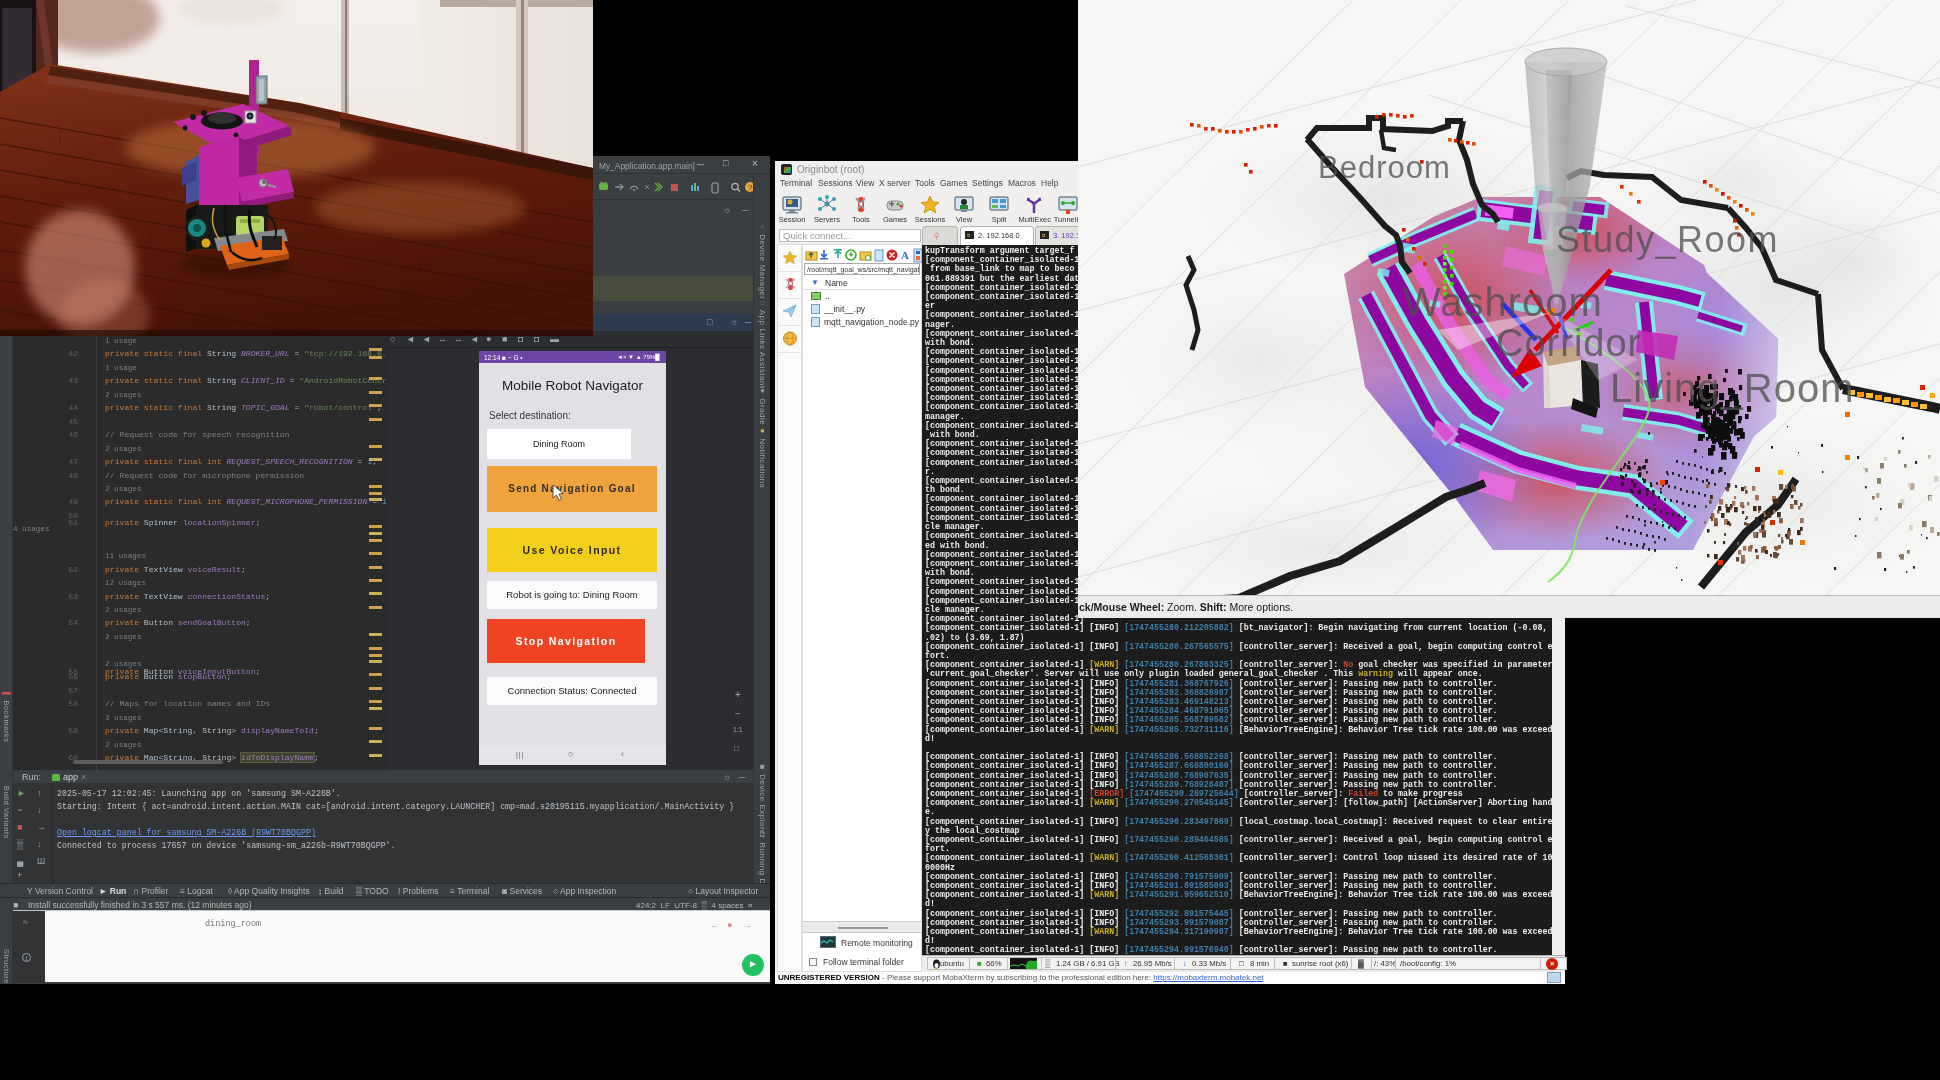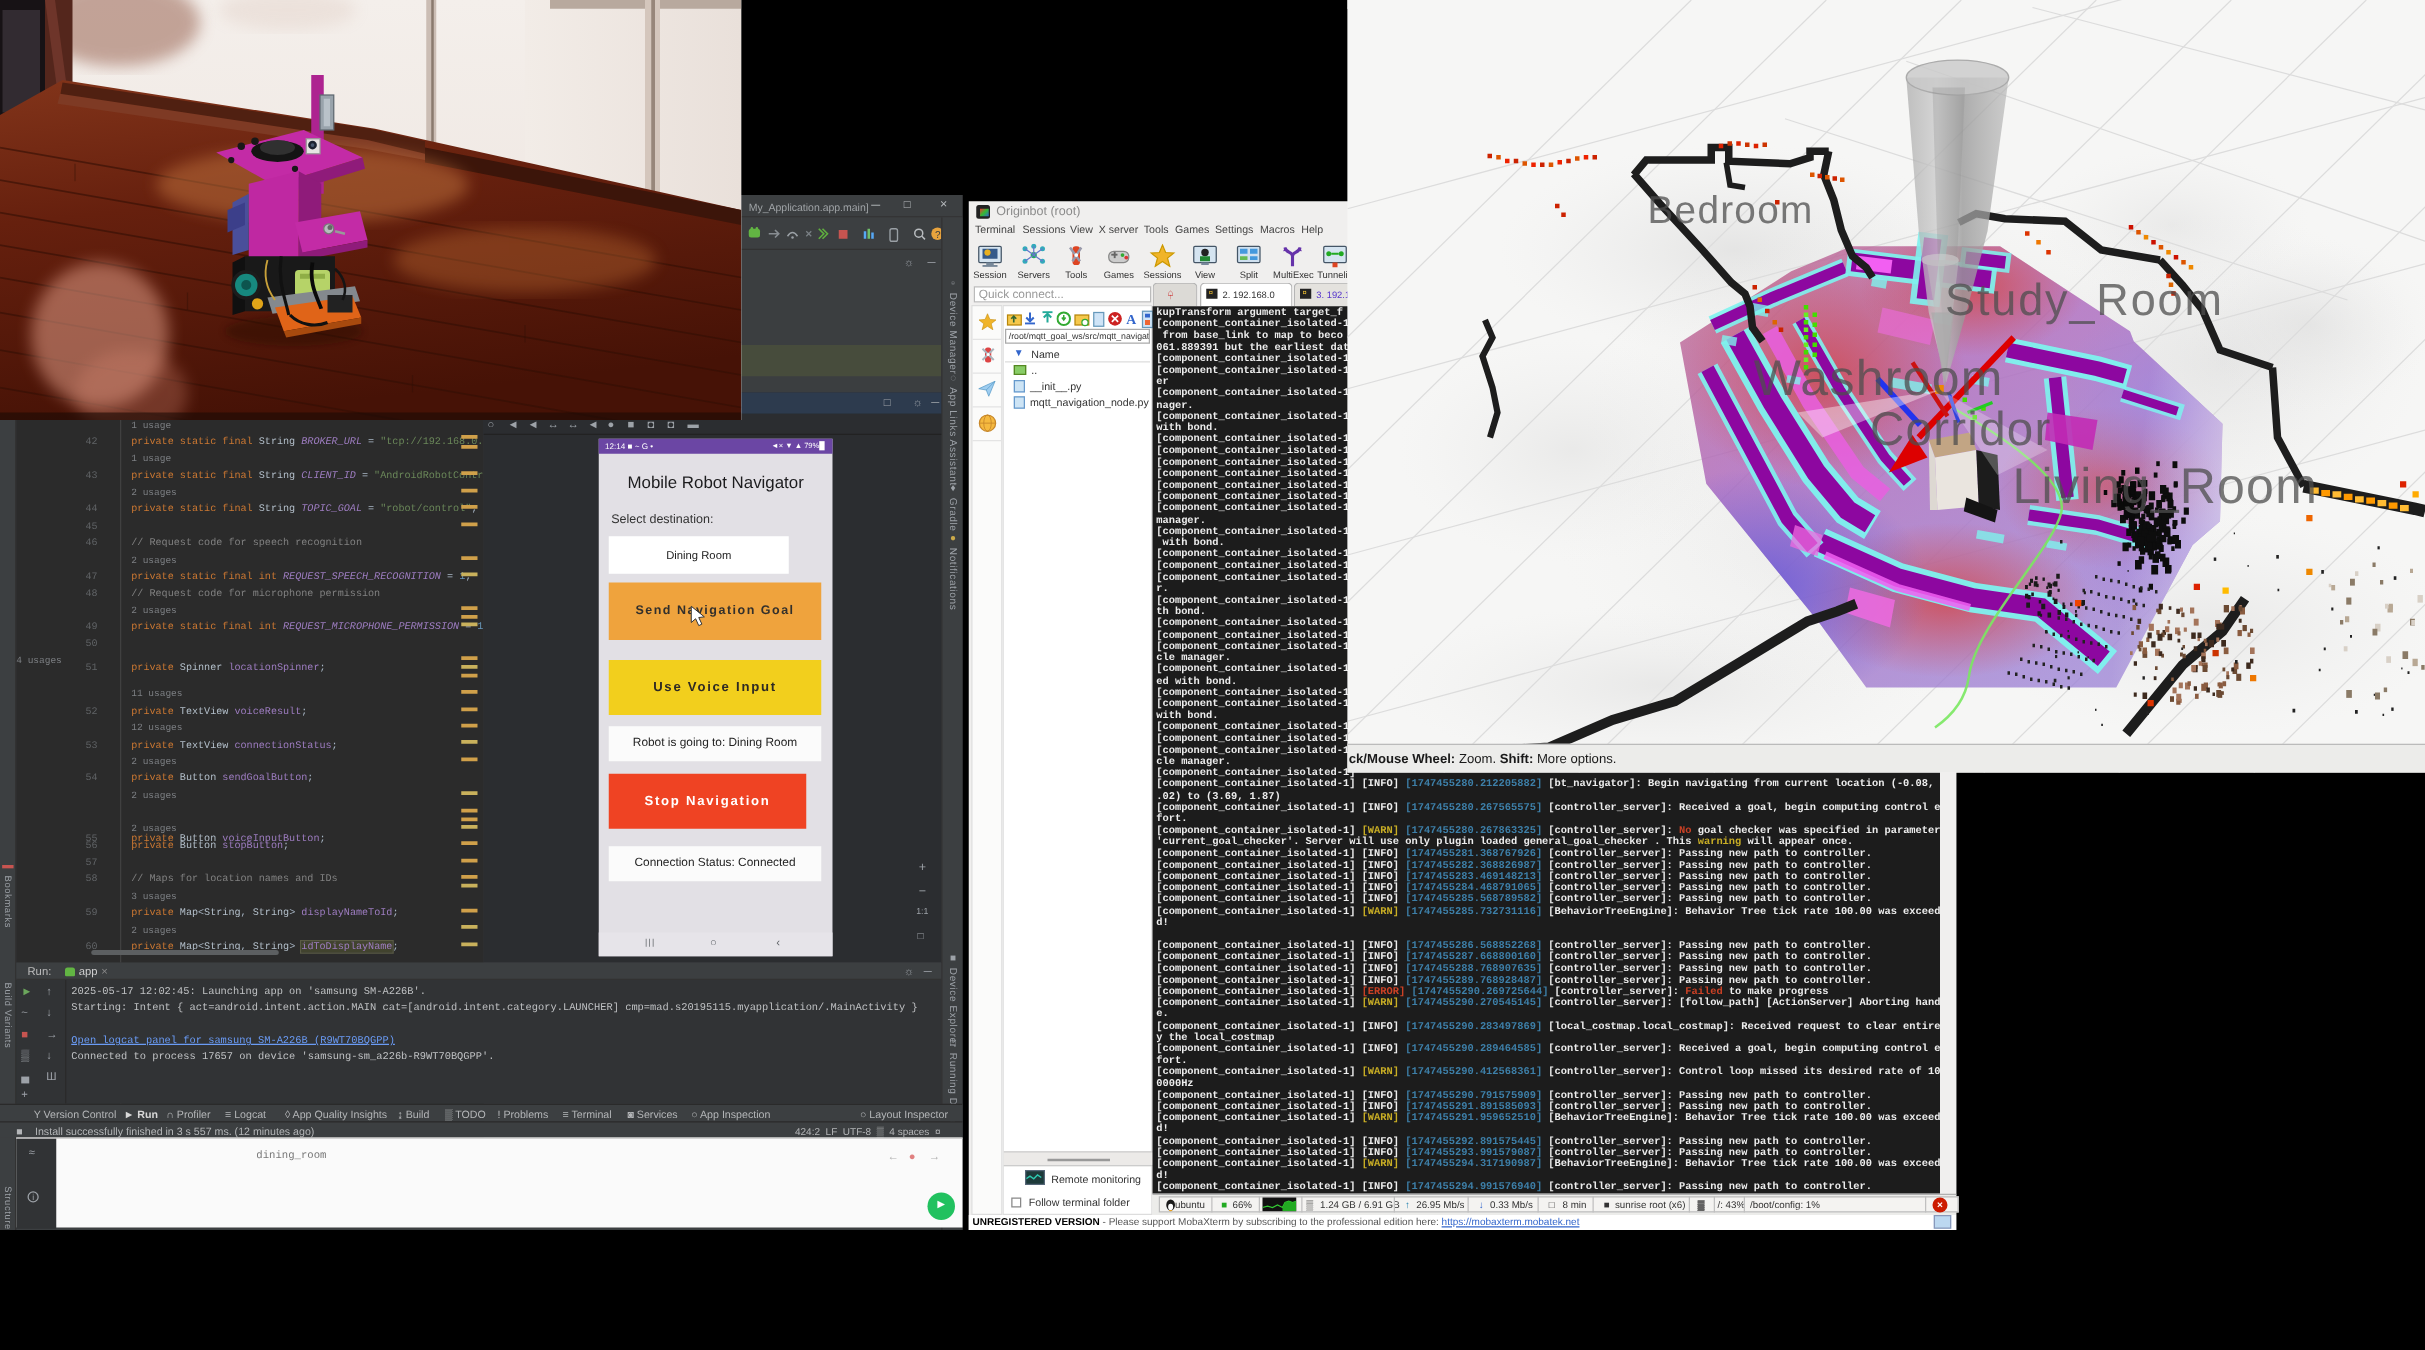--- a/index.html
+++ b/index.html
@@ -84,21 +84,21 @@
 <div class="erow" style="top:201.2px"><span class="eln">44</span><span style="margin-left:92px"><span class="ek">private static final </span><span class="et">String </span><span class="ef">TOPIC_GOAL</span><span class="ep"> = </span><span class="es">"robot/control"</span><span class="ep">;</span></span></div>
 <div class="erow" style="top:214.7px"><span class="eln">45</span><span style="margin-left:92px"></span></div>
 <div class="erow" style="top:228.1px"><span class="eln">46</span><span style="margin-left:92px"><span class="ecm">// Request code for speech recognition</span></span></div>
 <div class="erow" style="top:241.6px"><span class="eu" style="margin-left:92px">2 usages</span></div>
 <div class="erow" style="top:255.0px"><span class="eln">47</span><span style="margin-left:92px"><span class="ek">private static final int </span><span class="ef">REQUEST_SPEECH_RECOGNITION</span><span class="ep"> = </span><span class="en">1</span><span class="ep">;</span></span></div>
 <div class="erow" style="top:268.5px"><span class="eln">48</span><span style="margin-left:92px"><span class="ecm">// Request code for microphone permission</span></span></div>
 <div class="erow" style="top:281.9px"><span class="eu" style="margin-left:92px">2 usages</span></div>
 <div class="erow" style="top:295.4px"><span class="eln">49</span><span style="margin-left:92px"><span class="ek">private static final int </span><span class="ef">REQUEST_MICROPHONE_PERMISSION</span><span class="ep"> = </span><span class="en">100</span></span></div>
 <div class="erow" style="top:308.8px"><span class="eln">50</span><span style="margin-left:92px"></span></div>
 <div class="erow" style="top:322.3px"><span class="eu" style="">4 usages</span></div>
-<div class="erow" style="top:328px"><span class="eln">51</span><span style="margin-left:92px"><span class="ek">private </span><span class="et">Spinner </span><span class="efd">locationSpinner</span><span class="ep">;</span></span></div>
+<div class="erow" style="top:316px"><span class="eln">51</span><span style="margin-left:92px"><span class="ek">private </span><span class="et">Spinner </span><span class="efd">locationSpinner</span><span class="ep">;</span></span></div>
 <div class="erow" style="top:349.2px"><span class="eu" style="margin-left:92px">11 usages</span></div>
 <div class="erow" style="top:362.6px"><span class="eln">52</span><span style="margin-left:92px"><span class="ek">private </span><span class="et">TextView </span><span class="efd">voiceResult</span><span class="ep">;</span></span></div>
 <div class="erow" style="top:376.1px"><span class="eu" style="margin-left:92px">12 usages</span></div>
 <div class="erow" style="top:389.5px"><span class="eln">53</span><span style="margin-left:92px"><span class="ek">private </span><span class="et">TextView </span><span class="efd">connectionStatus</span><span class="ep">;</span></span></div>
 <div class="erow" style="top:403.0px"><span class="eu" style="margin-left:92px">2 usages</span></div>
 <div class="erow" style="top:416.4px"><span class="eln">54</span><span style="margin-left:92px"><span class="ek">private </span><span class="et">Button </span><span class="efd">sendGoalButton</span><span class="ep">;</span></span></div>
 <div class="erow" style="top:429.9px"><span class="eu" style="margin-left:92px">2 usages</span></div>
 <div class="erow" style="top:465px"><span class="eln">55</span><span style="margin-left:92px"><span class="ek">private </span><span class="et">Button </span><span class="efd">voiceInputButton</span><span class="ep">;</span></span></div>
 <div class="erow" style="top:456.8px"><span class="eu" style="margin-left:92px">2 usages</span></div>
 <div class="erow" style="top:470.2px"><span class="eln">56</span><span style="margin-left:92px"><span class="ek">private </span><span class="et">Button </span><span class="efd">stopButton</span><span class="ep">;</span></span></div>

